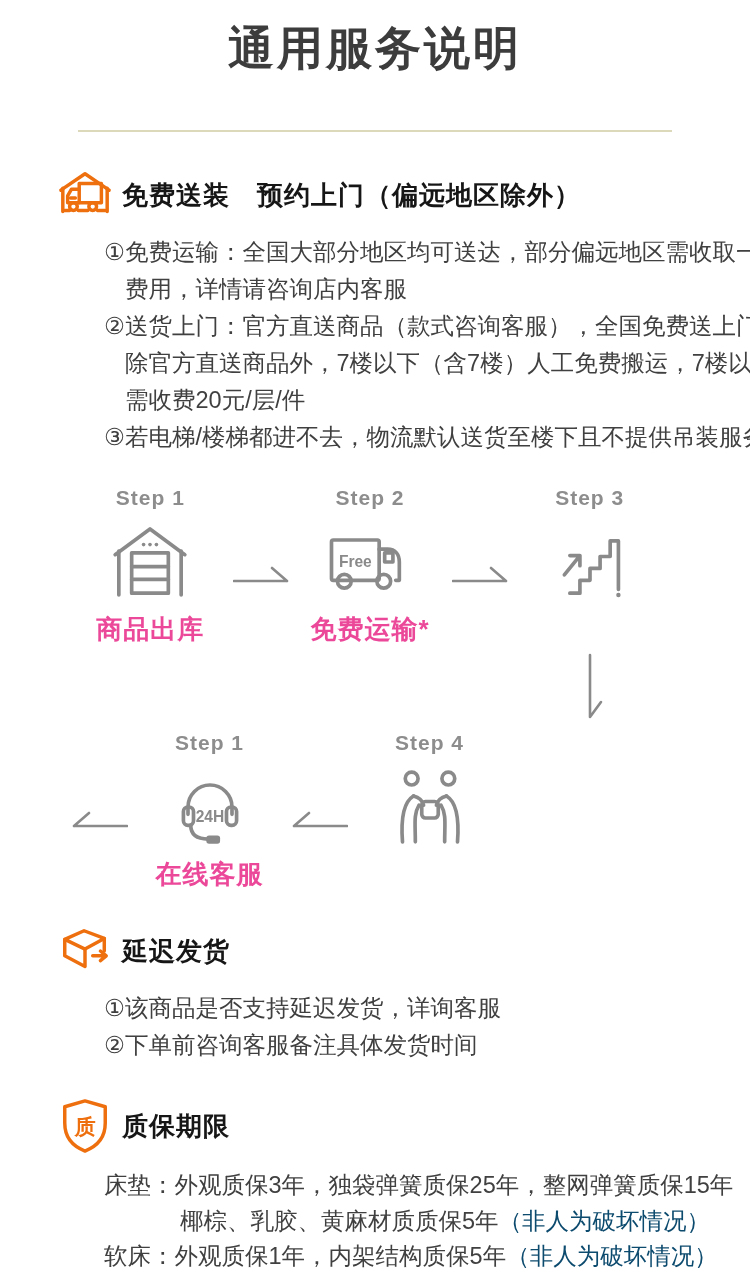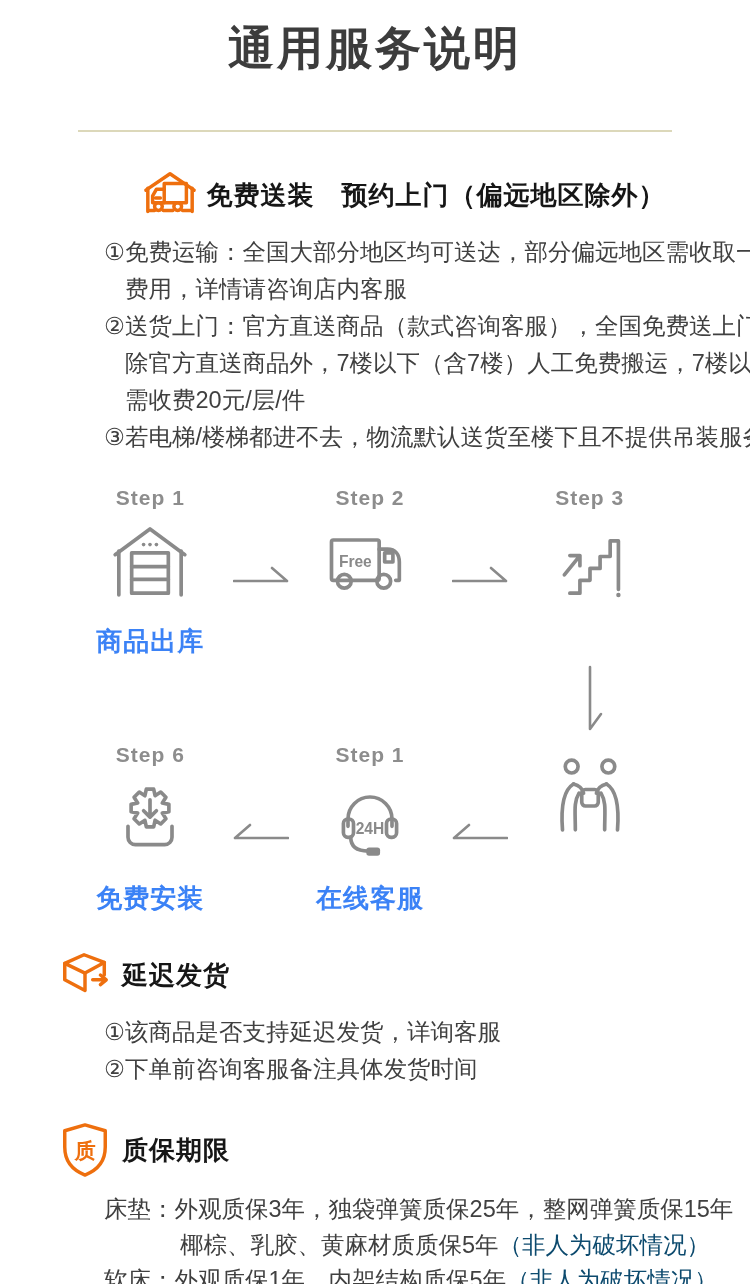--- a/index.html
+++ b/index.html
@@ -6,36 +6,36 @@
   body{width:750px;font-family:"Liberation Sans","DejaVu Sans",sans-serif;color:#404040;}
   .page{width:750px;min-height:1284px;background:#fff;overflow:hidden;}
 
   .title{margin:0;padding-top:16px;text-align:center;font-size:46px;line-height:64px;
          font-weight:bold;color:#3c3c3c;letter-spacing:3px;}
   .divider{margin:50px 0 0 78px;width:594px;height:0;border-top:2px solid #dcd8ba;}
 
   .sec-head{display:flex;align-items:center;margin-left:58px;gap:10px;}
   .sec-head h2{margin:0;font-size:26px;font-weight:bold;color:#161616;letter-spacing:1px;}
   .sec-icon{flex:0 0 auto;display:flex;}
-  .sec-head.m1{margin-top:36px;justify-content:center;}
+  .sec-head.m1{margin-top:36px;}
   .sec-head.m2{margin-top:32px;text-align:center;}
   .sec-head.m3{margin-top:34px;}
 
   .body{margin:12px 0 0 104px;width:625px;font-size:23.5px;line-height:37px;color:#404040;}
   .bline{white-space:nowrap;}
   .bline.cont{padding-left:21px;}
 
   .flow{margin:30px 0 0 70px;width:600px;}
   .frow{display:flex;}
   .step{width:161px;text-align:center;}
   .arrow-cell{width:59px;position:relative;}
   .arrow-cell svg{position:absolute;top:76px;left:2px;}
   .step-label{font-size:21px;font-weight:bold;color:#8d8d8d;letter-spacing:1px;}
   .step-icon{height:96px;margin-top:4px;display:flex;align-items:center;justify-content:center;}
-  .step-caption{font-size:26px;font-weight:bold;color:#3b82f6;margin-top:14px;letter-spacing:1px;}
+  .step-caption{font-size:26px;font-weight:bold;color:#ec4899;margin-top:2px;letter-spacing:1px;}
   .connector{height:84px;position:relative;}
   .connector svg{position:absolute;left:508px;top:6px;}
 
   .wbody{margin:14px 0 0 104px;width:630px;font-size:23.5px;line-height:35.5px;color:#404040;}
   .wline{white-space:nowrap;}
   .wline.w-indent{padding-left:76px;}
   .w-note{color:#0c4a6e;}
 
   .gray-ink{stroke:#8a8a8a;stroke-width:4;fill:none;stroke-linecap:round;stroke-linejoin:round;}
   .gray-fill{fill:#8a8a8a;stroke:none;}
@@ -107,20 +107,21 @@
           <div class="step-icon">
             <svg width="88" height="88" viewBox="0 0 96 96">
               <rect class="gray-ink" x="6" y="24" width="52" height="44" rx="2"></rect>
               <path class="gray-ink" d="M58,34 h9 c9,0 13,6 13,14 v20 h-4"></path>
               <rect class="gray-ink" x="64" y="38" width="9" height="10"></rect>
               <circle class="gray-ink" cx="20" cy="69" r="7.5" fill="#fff"></circle>
               <circle class="gray-ink" cx="63" cy="69" r="7.5" fill="#fff"></circle>
               <text x="32" y="53" text-anchor="middle" font-size="17" font-weight="bold" fill="#8a8a8a">Free</text>
             </svg>
           </div>
+          <div class="step-caption">免费运输*</div>
         </div>
 
         <div class="arrow-cell">
           <svg width="56" height="26" viewBox="0 0 56 26">
               <path class="arrow-ink" d="M1,19 H54 M54,19 L39,6"></path>
             </svg>
         </div>
 
         <div class="step">
           <div class="step-label">Step 3</div>
@@ -136,31 +137,20 @@
 
       <div class="connector">
         <span>
           <svg width="26" height="70" viewBox="0 0 26 70">
               <path class="arrow-ink" d="M12,2 V64 M12,64 L23,49"></path>
             </svg>
         </span>
       </div>
 
       <div class="frow">
-        <div class="step">
-          <div class="step-label">Step 6</div>
-          <div class="step-icon">
-            <svg width="88" height="88" viewBox="0 0 96 96">
-              <path class="gray-ink" d="M61.4,30.45 L68.6,32 L68.6,40 L61.4,41.55 L65.4,47.7 L59.7,53.4 L53.55,49.4 L52,56.6 L44,56.6 L42.45,49.4 L36.3,53.4 L30.6,47.7 L34.6,41.55 L27.4,40 L27.4,32 L34.6,30.45 L30.6,24.3 L36.3,18.6 L42.45,22.6 L44,15.4 L52,15.4 L53.55,22.6 L59.7,18.6 L65.4,24.3 Z"></path>
-              <path class="gray-ink" d="M48,27 V45 M41,39 L48,46 L55,39"></path>
-              <path class="gray-ink" d="M24,56 v12 a8,8 0 0 0 8,8 h32 a8,8 0 0 0 8,-8 v-12"></path>
-            </svg>
-          </div>
-          <div class="step-caption">免费安装</div>
-        </div>
 
         <div class="arrow-cell">
           <svg width="56" height="26" viewBox="0 0 56 26">
               <path class="arrow-ink" d="M55,19 H2 M2,19 L17,6"></path>
             </svg>
         </div>
 
         <div class="step">
           <div class="step-label">Step 1</div>
           <div class="step-icon">
@@ -176,20 +166,21 @@
           <div class="step-caption">在线客服</div>
         </div>
 
         <div class="arrow-cell">
           <svg width="56" height="26" viewBox="0 0 56 26">
               <path class="arrow-ink" d="M55,19 H2 M2,19 L17,6"></path>
             </svg>
         </div>
 
         <div class="step">
+          <div class="step-label">Step 4</div>
           <div class="step-icon">
             <svg width="88" height="88" viewBox="0 0 96 96">
               <circle class="gray-ink" cx="28" cy="17" r="7"></circle>
               <circle class="gray-ink" cx="68" cy="17" r="7"></circle>
               <path class="gray-ink" d="M18,86 C16,60 20,42 30,36"></path>
               <path class="gray-ink" d="M32,86 C32,66 30,56 36,46"></path>
               <path class="gray-ink" d="M78,86 C80,60 76,42 66,36"></path>
               <path class="gray-ink" d="M64,86 C64,66 66,56 60,46"></path>
               <path class="gray-ink" d="M30,36 C38,38 40,42 41,46 M66,36 C58,38 56,42 55,46"></path>
               <rect class="gray-ink" x="39" y="42" width="18" height="18" rx="4" fill="#fff"></rect>

